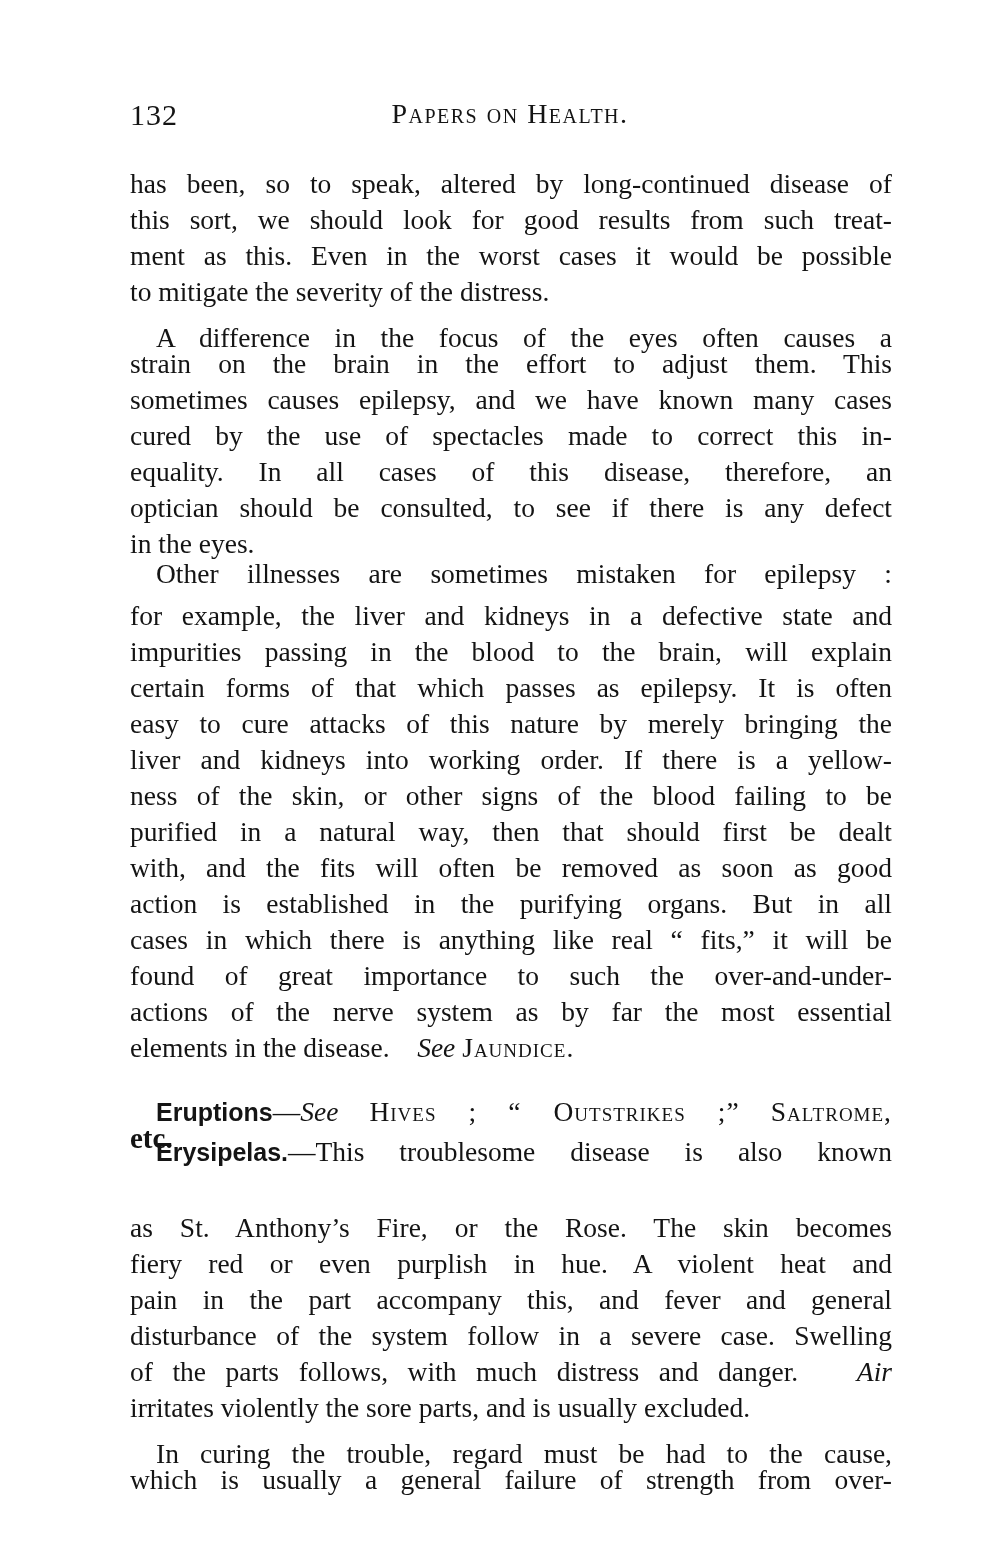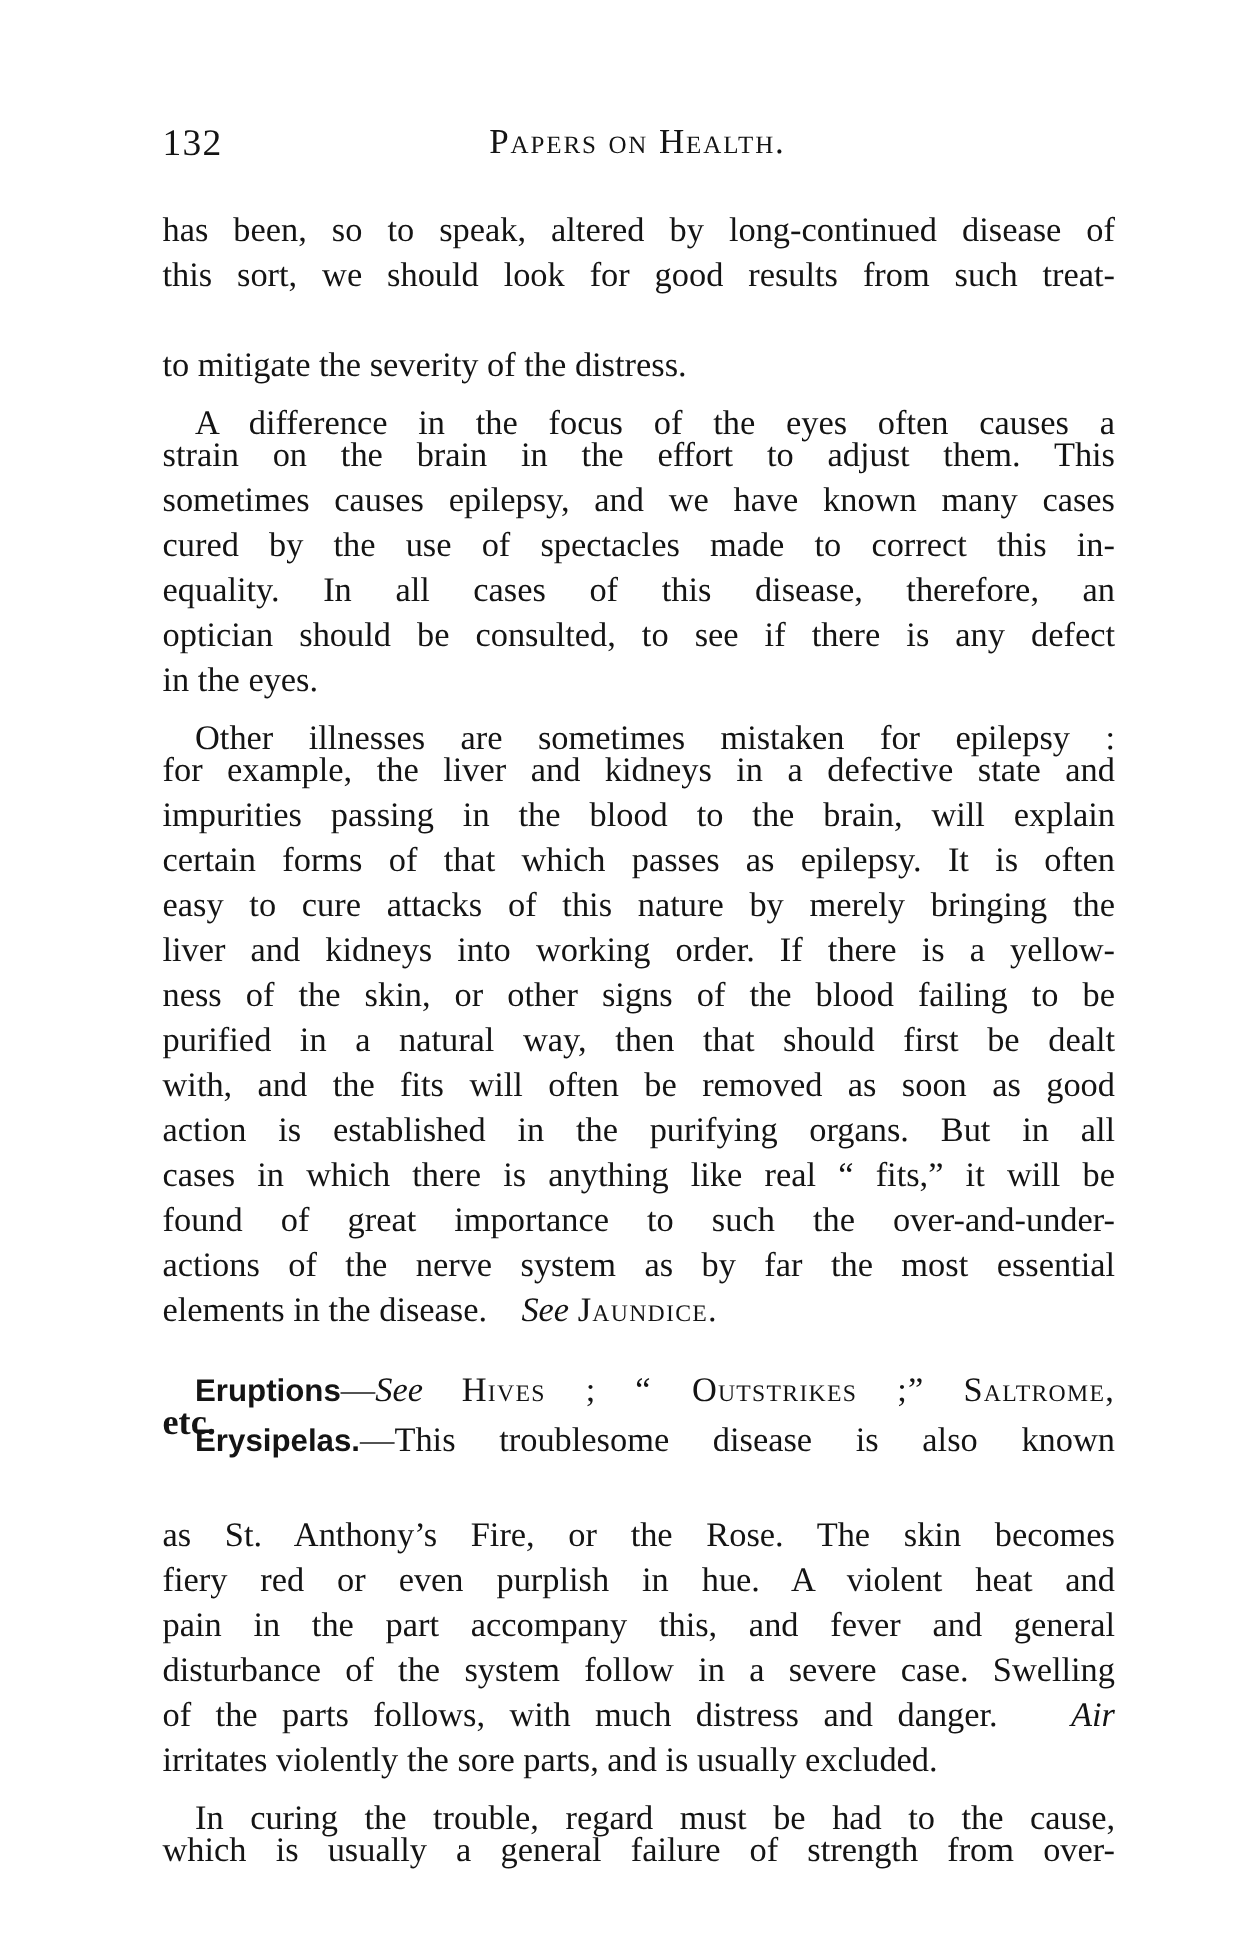--- a/index.html
+++ b/index.html
@@ -42,20 +42,23 @@
     <span class="page-number">132</span>
     <span class="running-title">Papers on Health.</span>
   </div>
 
   <div class="line" style="top:166px">
       <span class="just">has been, so to speak, altered by long-continued disease of</span>
     </div>
   <div class="line" style="top:202px">
       <span class="just">this sort, we should look for good results from such treat-</span>
     </div>
+  <div class="line" style="top:238px">
+      <span class="just">ment as this.  Even in the worst cases it would be possible</span>
+    </div>
   <div class="line last" style="top:274px">
       <span class="just">to mitigate the severity of the distress.</span>
     </div>
 
   <div class="line indent" style="top:310px">
       <span class="just">A difference in the focus of the eyes often causes a</span>
     </div>
   <div class="line" style="top:346px">
       <span class="just">strain on the brain in the effort to adjust them.  This</span>
     </div>
@@ -68,21 +71,21 @@
   <div class="line" style="top:454px">
       <span class="just">equality.  In all cases of this disease, therefore, an</span>
     </div>
   <div class="line" style="top:490px">
       <span class="just">optician should be consulted, to see if there is any defect</span>
     </div>
   <div class="line last" style="top:526px">
       <span class="just">in the eyes.</span>
     </div>
 
-  <div class="line indent" style="top:562px">
+  <div class="line indent" style="top:546px">
       <span class="just">Other illnesses are sometimes mistaken for epilepsy :</span>
     </div>
   <div class="line" style="top:598px">
       <span class="just">for example, the liver and kidneys in a defective state and</span>
     </div>
   <div class="line" style="top:634px">
       <span class="just">impurities passing in the blood to the brain, will explain</span>
     </div>
   <div class="line" style="top:670px">
       <span class="just">certain forms of that which passes as epilepsy.  It is often</span>

